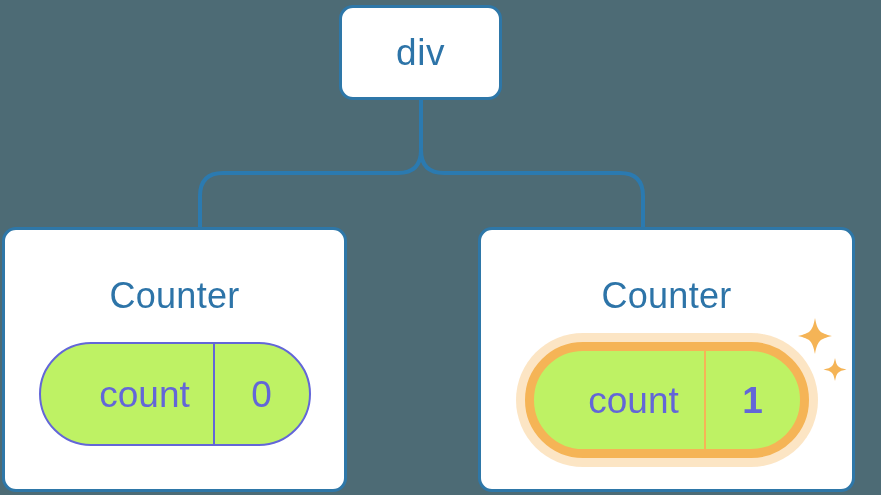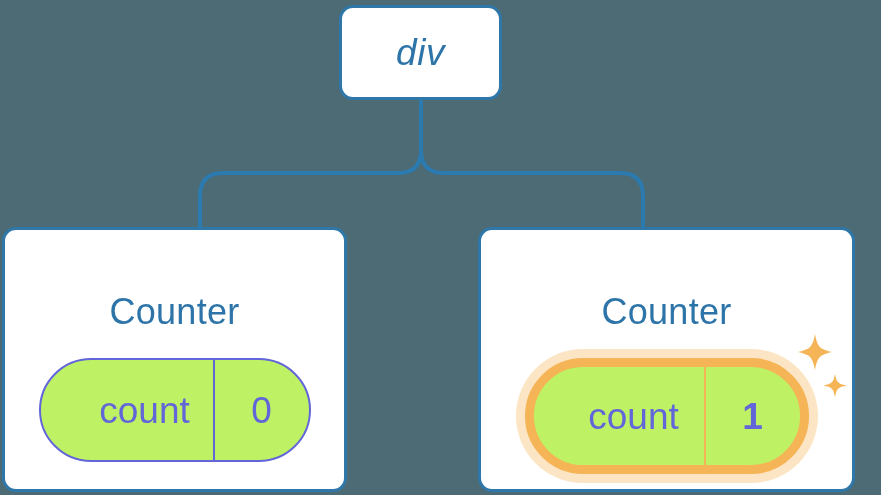--- a/index.html
+++ b/index.html
@@ -37,21 +37,20 @@
   }
 
   .node-root {
     left: 339px;
     top: 5px;
     width: 163px;
     height: 95px;
     display: flex;
     align-items: center;
     justify-content: center;
-    font-style: italic;
   }
   .root-label {
     color: #2d74a8;
     font-size: 37px;
     line-height: 1;
     letter-spacing: 0.5px;
   }
 
   .node-child {
     top: 227px;
@@ -61,21 +60,21 @@
     align-items: center;
   }
   .node-child.left  { left: 2px;   width: 345px; }
   .node-child.right { left: 478px; width: 377px; }
 
   .child-title {
     color: #2d74a8;
     font-size: 36px;
     line-height: 1;
     letter-spacing: 0.3px;
-    margin-top: 64px;
+    margin-top: 48px;
   }
 
   
   .pill-wrap {
     position: relative;
     margin-top: 28px;
   }
   .pill {
     position: relative;
     display: flex;

